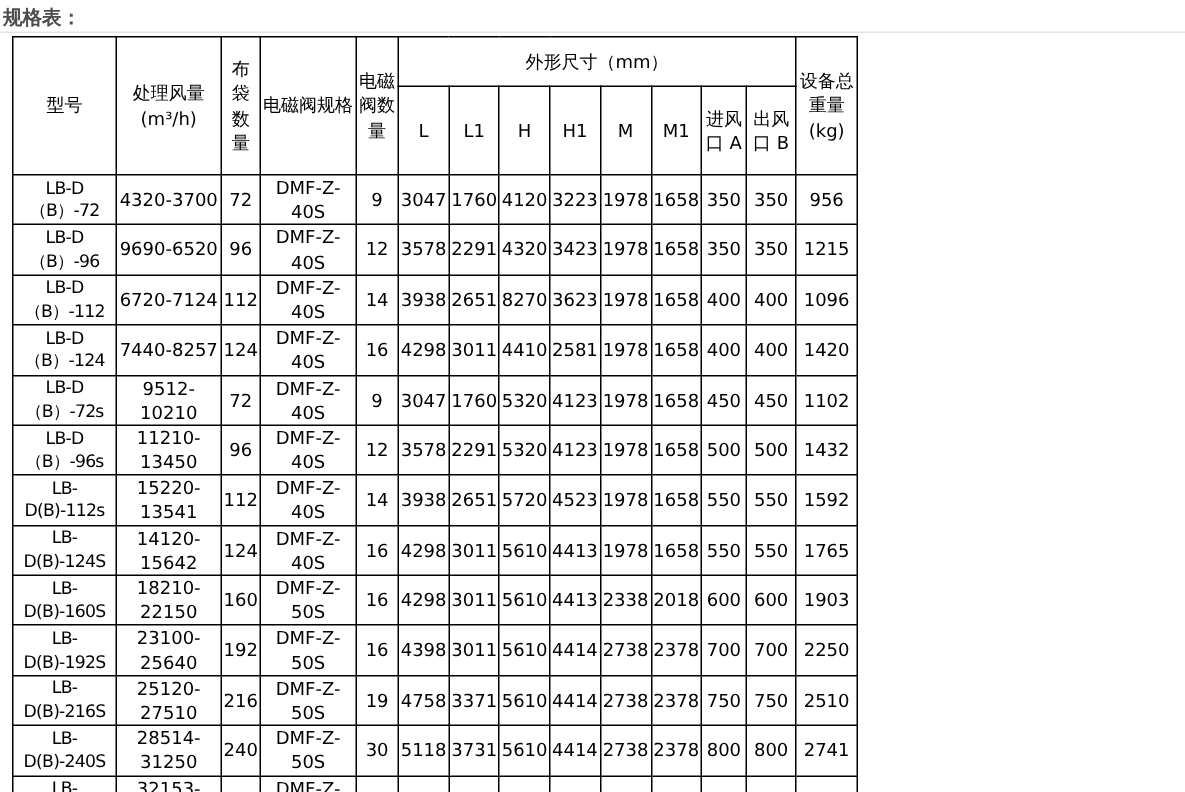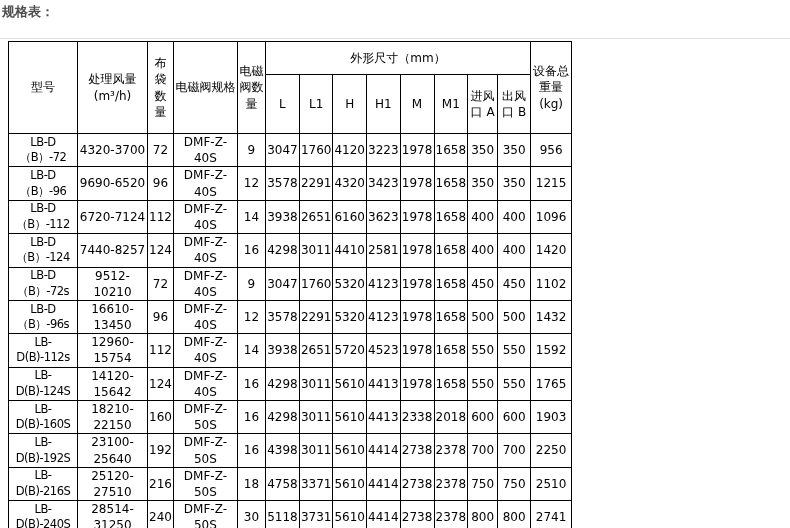--- a/index.html
+++ b/index.html
@@ -8,21 +8,21 @@
     background: #ffffff;
     width: 790px;
     height: 528px;
     overflow: hidden;
     font-family: "DejaVu Sans", "Liberation Sans", sans-serif;
   }
   .page-title {
     font-size: 13px;
     font-weight: bold;
     color: #4d4d4d;
-    padding: 3px 0 17px 2px;
+    padding: 3px 0 0 2px;
     border-bottom: 1px solid #e4e4e4;
     margin: 0;
   }
   table.spec {
     border-collapse: collapse;
     table-layout: fixed;
     margin: 2px 0 0 8px;
     font-size: 12px;
     color: #000000;
   }
@@ -128,21 +128,21 @@
         <td>1215</td>
       </tr>
       <tr>
         <td class="model-cell">LB-D（B）-112</td>
         <td>6720-7124</td>
         <td>112</td>
         <td>DMF-Z-40S</td>
         <td>14</td>
         <td>3938</td>
         <td>2651</td>
-        <td>6160</td>
+        <td>8270</td>
         <td>3623</td>
         <td>1978</td>
         <td>1658</td>
         <td>400</td>
         <td>400</td>
         <td>1096</td>
       </tr>
       <tr>
         <td class="model-cell">LB-D（B）-124</td>
         <td>7440-8257</td>
@@ -170,37 +170,37 @@
         <td>5320</td>
         <td>4123</td>
         <td>1978</td>
         <td>1658</td>
         <td>450</td>
         <td>450</td>
         <td>1102</td>
       </tr>
       <tr>
         <td class="model-cell">LB-D（B）-96s</td>
-        <td>16610-13450</td>
+        <td>11210-13450</td>
         <td>96</td>
         <td>DMF-Z-40S</td>
         <td>12</td>
         <td>3578</td>
         <td>2291</td>
         <td>5320</td>
         <td>4123</td>
         <td>1978</td>
         <td>1658</td>
         <td>500</td>
         <td>500</td>
         <td>1432</td>
       </tr>
       <tr>
         <td class="model-cell">LB-D(B)-112s</td>
-        <td>12960-15754</td>
+        <td>15220-13541</td>
         <td>112</td>
         <td>DMF-Z-40S</td>
         <td>14</td>
         <td>3938</td>
         <td>2651</td>
         <td>5720</td>
         <td>4523</td>
         <td>1978</td>
         <td>1658</td>
         <td>550</td>
@@ -253,21 +253,21 @@
         <td>2378</td>
         <td>700</td>
         <td>700</td>
         <td>2250</td>
       </tr>
       <tr>
         <td class="model-cell">LB-D(B)-216S</td>
         <td>25120-27510</td>
         <td>216</td>
         <td>DMF-Z-50S</td>
-        <td>18</td>
+        <td>19</td>
         <td>4758</td>
         <td>3371</td>
         <td>5610</td>
         <td>4414</td>
         <td>2738</td>
         <td>2378</td>
         <td>750</td>
         <td>750</td>
         <td>2510</td>
       </tr>

